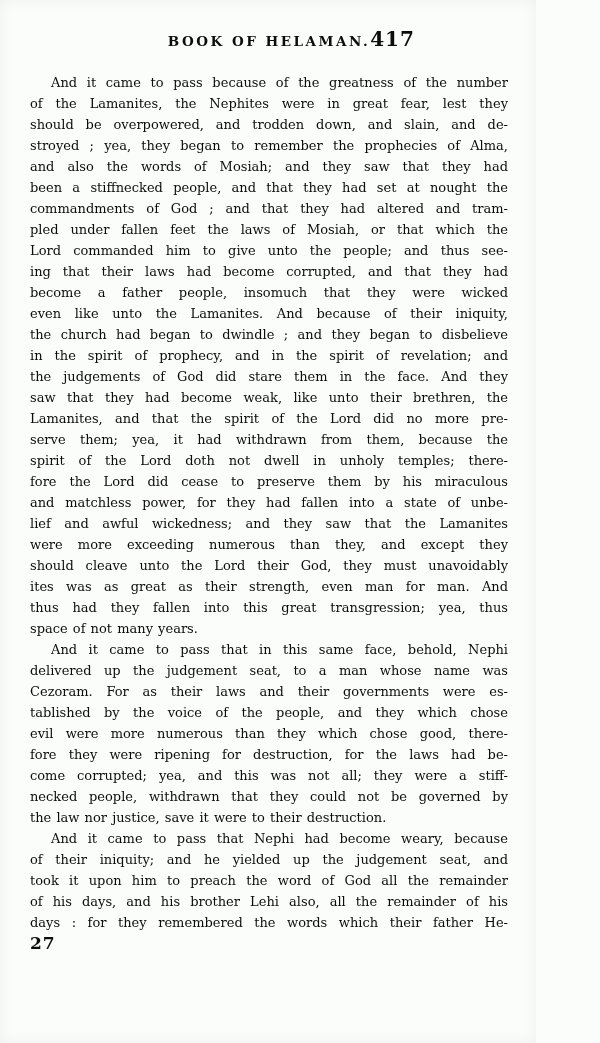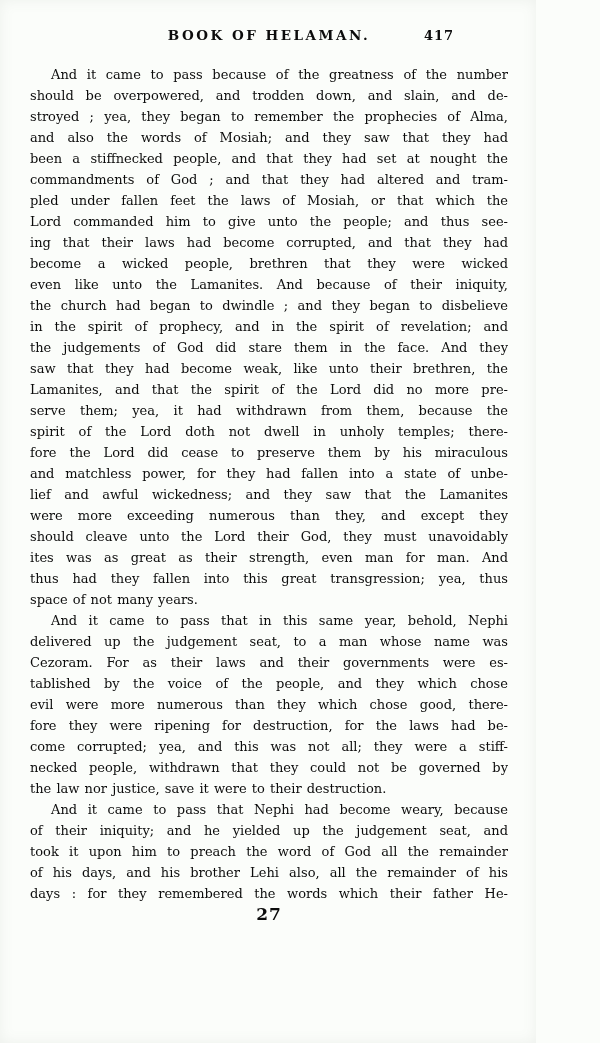--- a/index.html
+++ b/index.html
@@ -24,84 +24,85 @@
   .running-title {
     grid-column: 2;
     font-weight: bold;
     font-size: 13.5px;
     letter-spacing: 2.5px;
     text-align: center;
     white-space: nowrap;
   }
   .page-number {
     grid-column: 3;
-    text-align: center;
+    text-align: left;
     font-weight: bold;
-    font-size: 13px;
+    font-size: 20px;
     letter-spacing: 1px;
   }
   .body .line {
     font-size: 13px;
     line-height: 21px;
     height: 21px;
     overflow: hidden;
     text-align: justify;
     text-align-last: justify;
     word-spacing: 1px;
   }
   .body .line.indent { padding-left: 21px; }
   .body .line.flush { text-align-last: left; }
   .footer {
-    text-align: center;
+    text-align: left;
     font-weight: bold;
     font-size: 17px;
     margin-top: 0px;
     letter-spacing: 1px;
   }
 </style>
 </head>
 <body>
 
 <div class="page">
   <div class="header">
     <div class="running-title">BOOK OF HELAMAN.</div>
     <div class="page-number">417</div>
   </div>
 
   <div class="body">
       <div class="paragraph">
         <div class="line indent">And it came to pass because of the greatness of the number</div>
+        <div class="line">of the Lamanites, the Nephites were in great fear, lest they</div>
         <div class="line">should be overpowered, and trodden down, and slain, and de-</div>
         <div class="line">stroyed ; yea, they began to remember the prophecies of Alma,</div>
         <div class="line">and also the words of Mosiah; and they saw that they had</div>
         <div class="line">been a stiffnecked people, and that they had set at nought the</div>
         <div class="line">commandments of God ; and that they had altered and tram-</div>
         <div class="line">pled under fallen feet the laws of Mosiah, or that which the</div>
         <div class="line">Lord commanded him to give unto the people; and thus see-</div>
         <div class="line">ing that their laws had become corrupted, and that they had</div>
-        <div class="line">become a wicked people, brethren that they were wicked</div>
+        <div class="line">become a father people, insomuch that they were wicked</div>
         <div class="line">even like unto the Lamanites. And because of their iniquity,</div>
         <div class="line">the church had began to dwindle ; and they began to disbelieve</div>
         <div class="line">in the spirit of prophecy, and in the spirit of revelation; and</div>
         <div class="line">the judgements of God did stare them in the face. And they</div>
         <div class="line">saw that they had become weak, like unto their brethren, the</div>
         <div class="line">Lamanites, and that the spirit of the Lord did no more pre-</div>
         <div class="line">serve them; yea, it had withdrawn from them, because the</div>
         <div class="line">spirit of the Lord doth not dwell in unholy temples; there-</div>
         <div class="line">fore the Lord did cease to preserve them by his miraculous</div>
         <div class="line">and matchless power, for they had fallen into a state of unbe-</div>
         <div class="line">lief and awful wickedness; and they saw that the Lamanites</div>
         <div class="line">were more exceeding numerous than they, and except they</div>
         <div class="line">should cleave unto the Lord their God, they must unavoidably</div>
         <div class="line">ites was as great as their strength, even man for man. And</div>
         <div class="line">thus had they fallen into this great transgression; yea, thus</div>
         <div class="line flush">space of not many years.</div>
       </div>
       <div class="paragraph">
-        <div class="line indent">And it came to pass that in this same year, behold, Nephi</div>
+        <div class="line indent">And it came to pass that in this same face, behold, Nephi</div>
         <div class="line">delivered up the judgement seat, to a man whose name was</div>
         <div class="line">Cezoram. For as their laws and their governments were es-</div>
         <div class="line">tablished by the voice of the people, and they which chose</div>
         <div class="line">evil were more numerous than they which chose good, there-</div>
         <div class="line">fore they were ripening for destruction, for the laws had be-</div>
         <div class="line">come corrupted; yea, and this was not all; they were a stiff-</div>
         <div class="line">necked people, withdrawn that they could not be governed by</div>
         <div class="line flush">the law nor justice, save it were to their destruction.</div>
       </div>
       <div class="paragraph">

